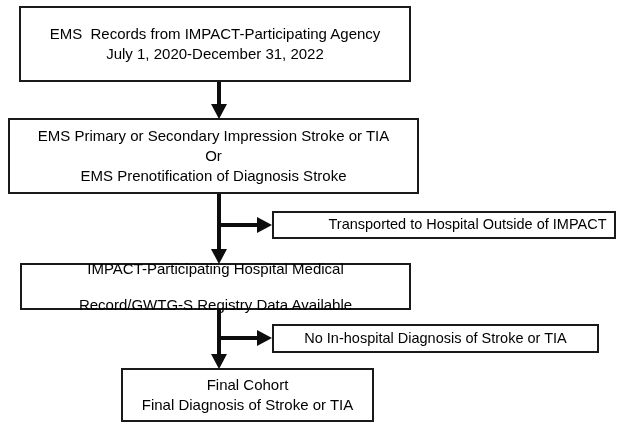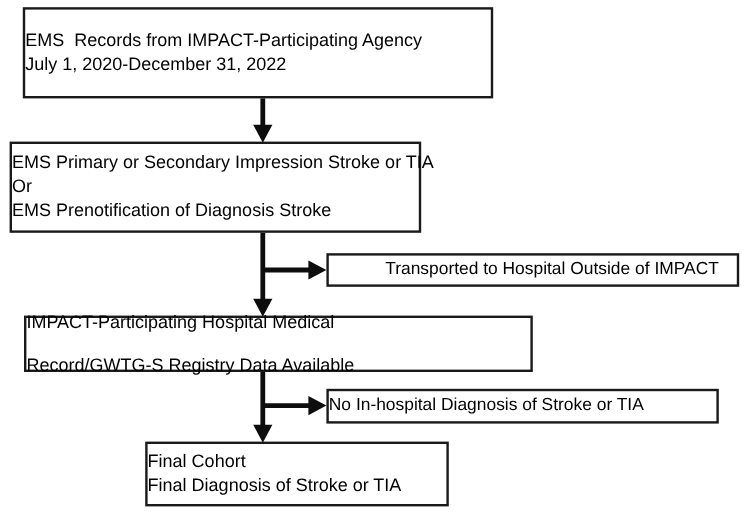--- a/index.html
+++ b/index.html
@@ -15,36 +15,36 @@
     font-family: "Liberation Sans", sans-serif;
     overflow: hidden;
   }
   .node {
     position: absolute;
     box-sizing: border-box;
     border: 2px solid #1a1a1a;
     background: #ffffff;
     display: flex;
     flex-direction: column;
-    align-items: flex-start;
+    align-items: center;
     justify-content: center;
     color: #000000;
     line-height: 1.32;
     text-align: center;
     white-space: pre;
   }
   .node .line {
     display: block;
     white-space: pre;
   }
 
   
   #node-source      { left: 19px;  top: 6px;   width: 392px; height: 76px;  font-size: 15px; }
-  #node-impression  { left: 8px;   top: 118px; width: 343px; height: 76px;  font-size: 15px; }
-  #node-records     { left: 20px;  top: 263px; width: 424px; height: 47px;  font-size: 15px; gap: 16px; }
+  #node-impression  { left: 8px;   top: 118px; width: 411px; height: 76px;  font-size: 15px; }
+  #node-records     { left: 20px;  top: 263px; width: 391px; height: 47px;  font-size: 15px; gap: 16px; }
   #node-final       { left: 88px;  top: 368px; width: 253px; height: 54px;  font-size: 15px; margin-left: 33px; }
 
   
   #node-excl-transport { left: 272px; top: 211px; width: 344px; height: 28px; font-size: 14.5px; padding-left: 47px; }
   #node-excl-nodx      { left: 272px; top: 324px; width: 327px; height: 29px; font-size: 14.5px; }
 
   
   #connectors {
     position: absolute;
     left: 0;

